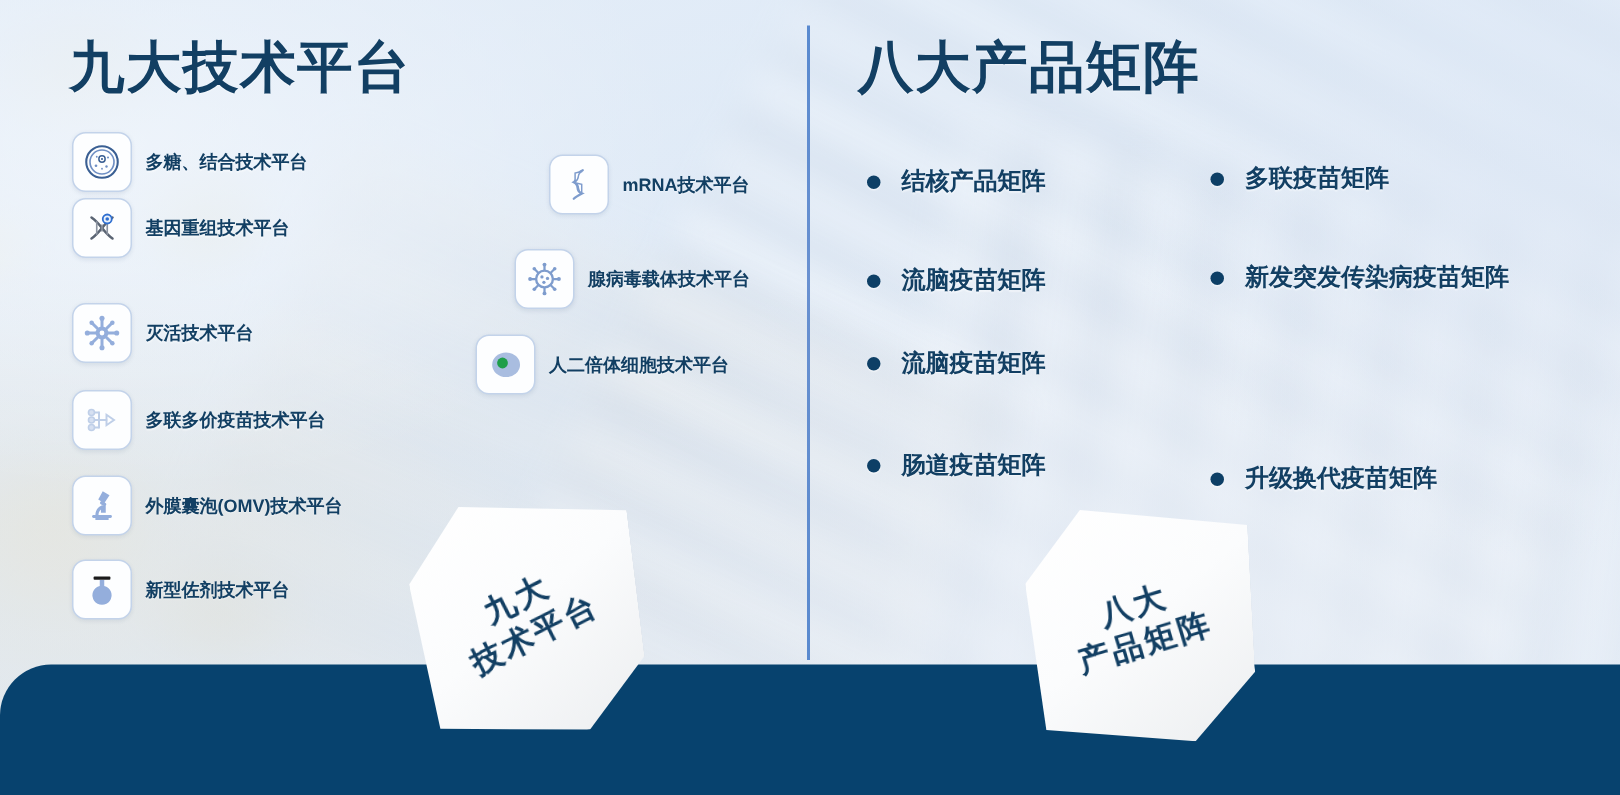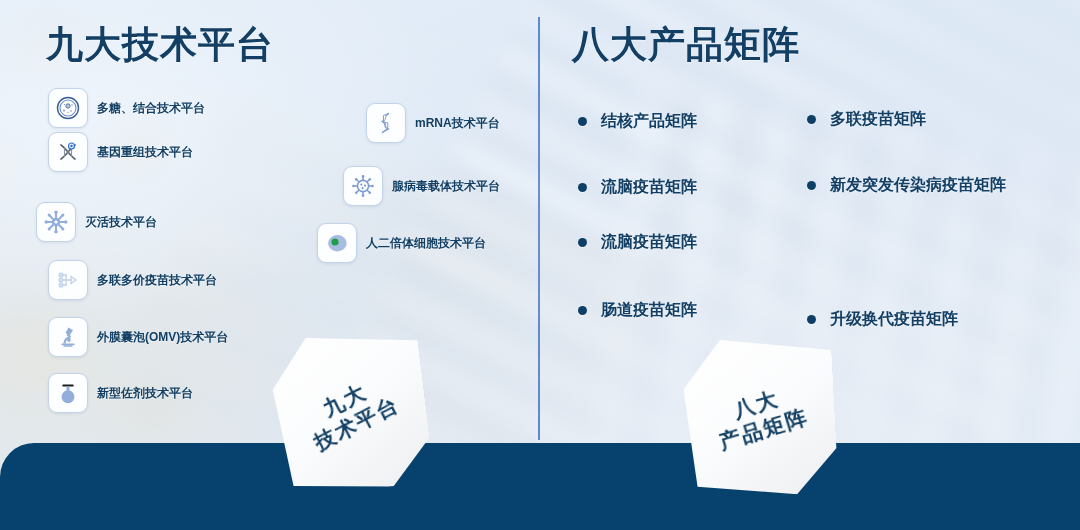--- a/index.html
+++ b/index.html
@@ -207,21 +207,21 @@
         <path d="M6 20 C12 16 14 10 20 6" fill="none" stroke="#5a6473" stroke-width="1.7" stroke-linecap="round"></path>
         <path d="M6 6 C12 10 14 16 20 20" fill="none" stroke="#5a6473" stroke-width="1.7" stroke-linecap="round"></path>
         <path d="M9.5 8.8 L9.5 17.2 M13 11 L13 15 M16.5 8.8 L16.5 17.2" stroke="#8b93a0" stroke-width="1.1" stroke-linecap="round"></path>
         <circle cx="16.5" cy="7" r="3" fill="#eaf1fb" stroke="#2f6fd0" stroke-width="1.2"></circle>
         <circle cx="16.5" cy="7" r="1.2" fill="#2f6fd0"></circle>
       </svg>
     </div>
     <div class="tech-label">基因重组技术平台</div>
   </div>
 
-  <div class="tech-item" style="left:36px;top:202px;">
+  <div class="tech-item" style="left:48px;top:202px;">
     <div class="icon-box">
       <svg width="26" height="26" viewBox="0 0 26 26">
         <g stroke="#94aedc" stroke-width="2" stroke-linecap="round">
           <path d="M13 3.5 V9 M13 17 V22.5 M3.5 13 H9 M17 13 H22.5
                    M6.3 6.3 L10 10 M16 16 L19.7 19.7
                    M19.7 6.3 L16 10 M10 16 L6.3 19.7"></path>
         </g>
         <g fill="#94aedc">
           <circle cx="13" cy="3.2" r="1.7"></circle>
             <circle cx="13" cy="22.8" r="1.7"></circle>

